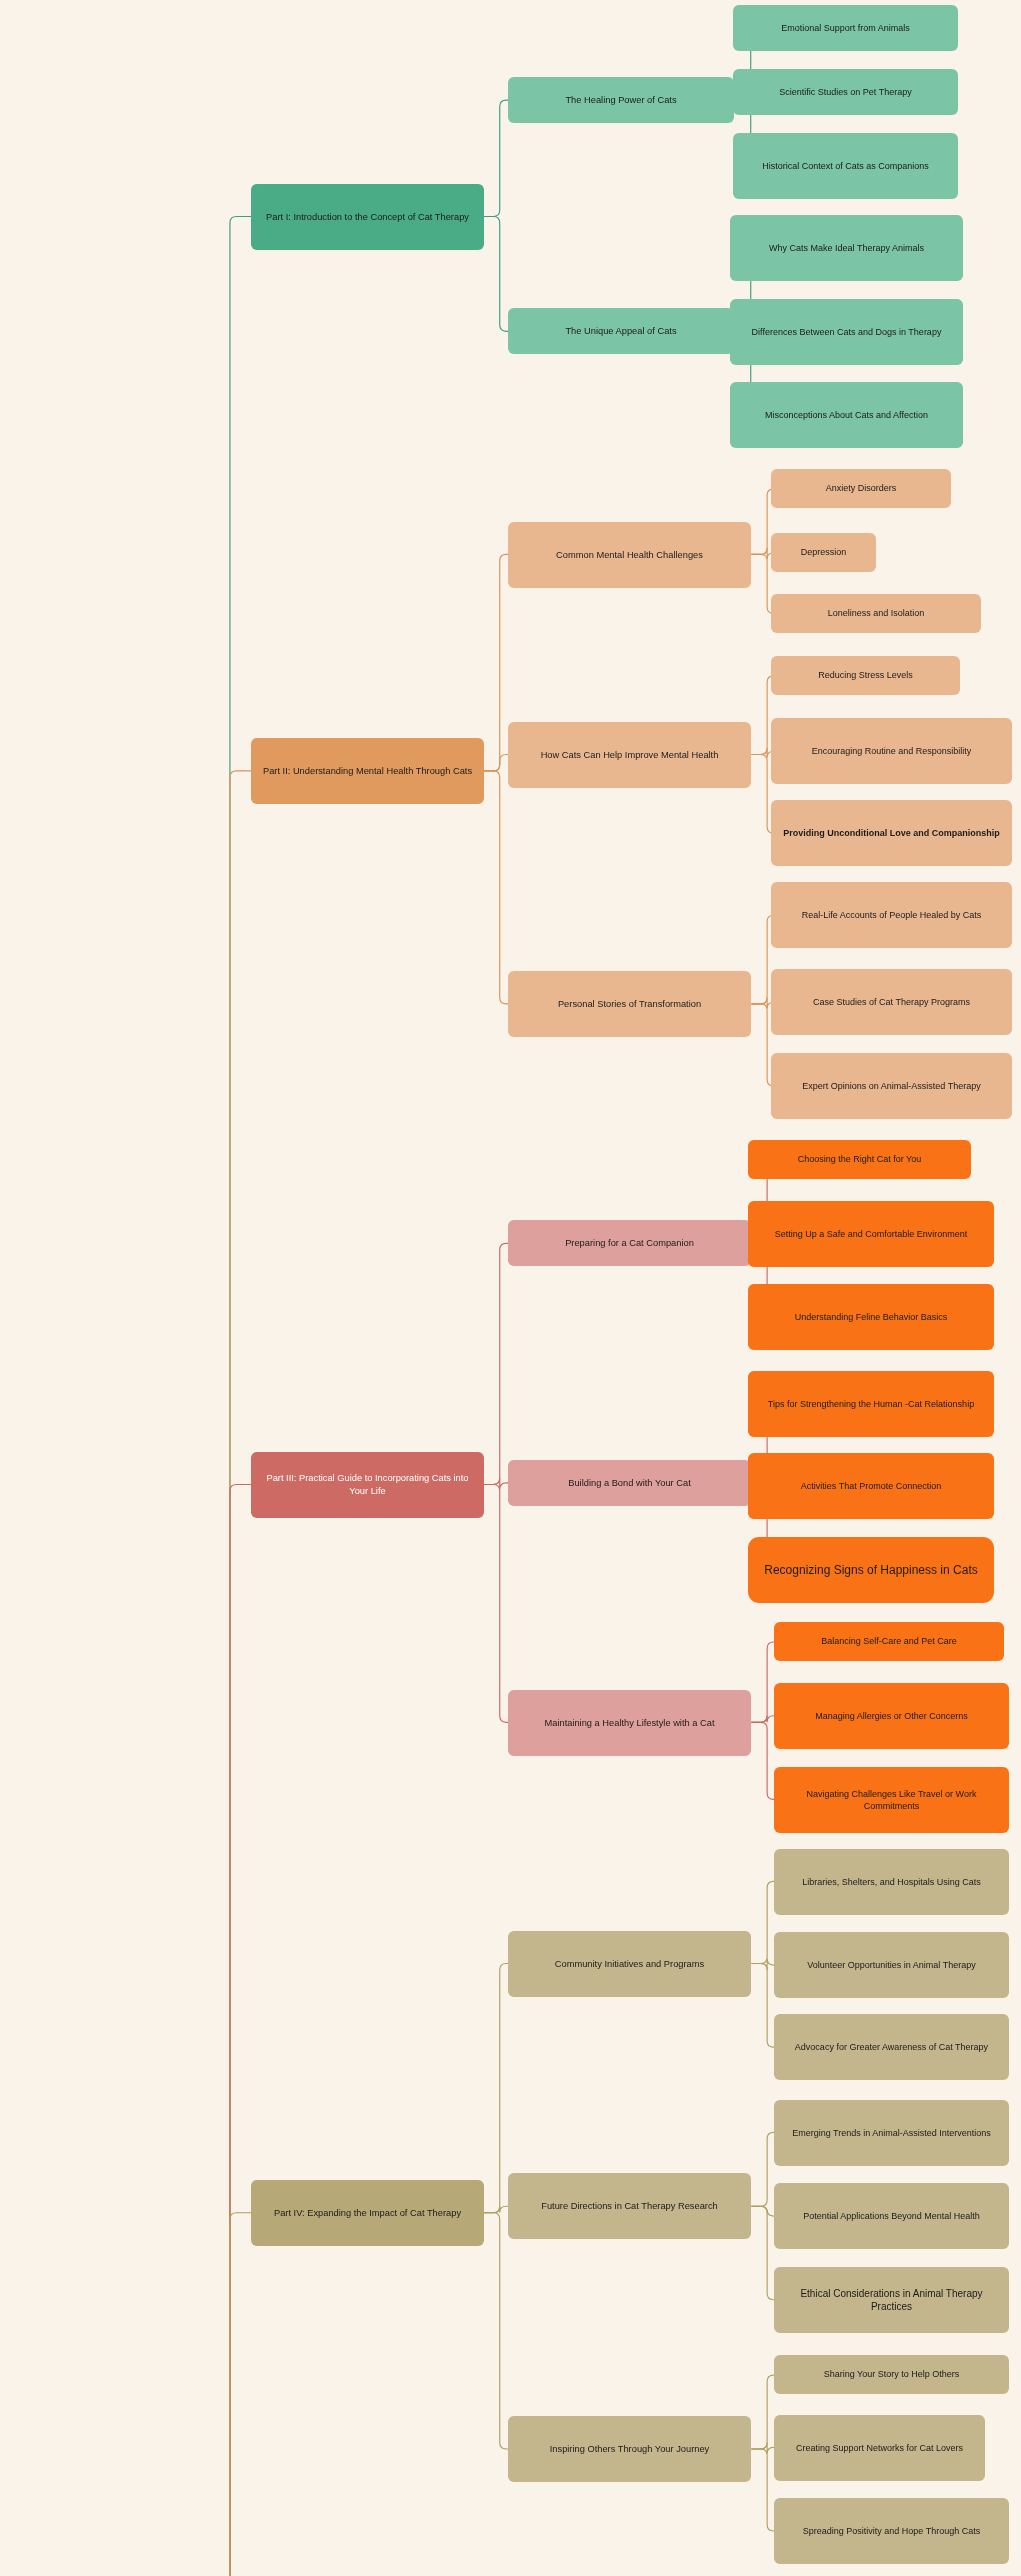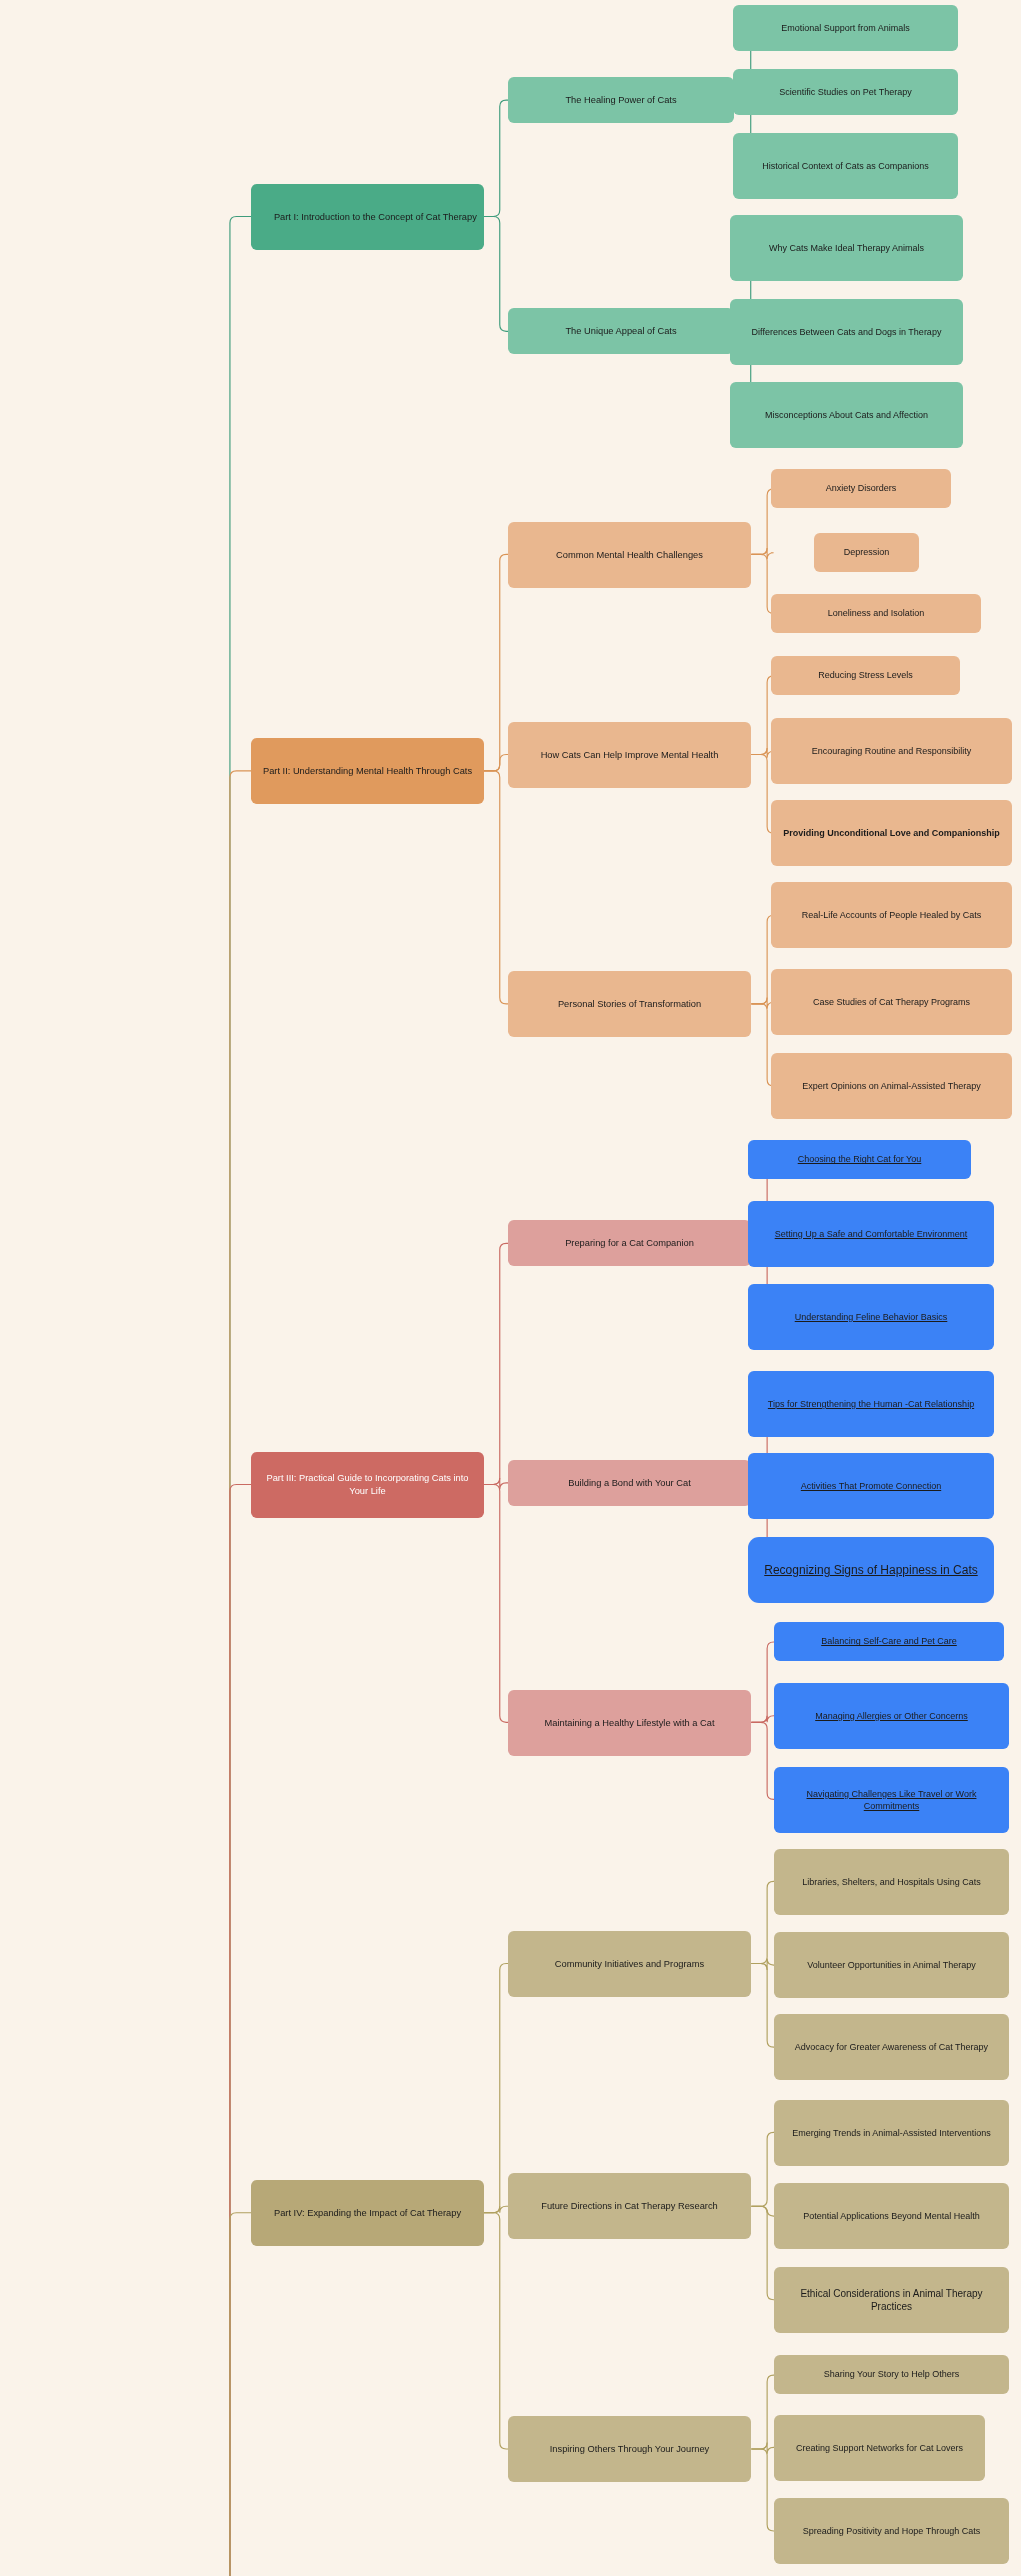--- a/index.html
+++ b/index.html
@@ -32,33 +32,33 @@
     justify-content: center;
     text-align: center;
     border-radius: 5px;
     line-height: 1.35;
     color: #1b1b1b;
     padding: 2.9px 5.8px;
     z-index: 2;
   }
   .node span { display: block; width: 100%; }
   
-  .n-l1-g   { background: #4aab87; font-size: 9.3px; text-align: right; }
+  .n-l1-g   { background: #4aab87; font-size: 9.3px; }
   .n-l1-o   { background: #e09a5d; font-size: 9.3px; }
   .n-l1-r   { background: #cd6a63; font-size: 9.3px; color: #ffffff; }
   .n-l1-k   { background: #b7a877; font-size: 9.3px; }
   
   .n-l2-g   { background: #7cc4a6; font-size: 9.3px; }
   .n-l2-o   { background: #e9b78f; font-size: 9.3px; }
   .n-l2-r   { background: #dda09c; font-size: 9.3px; }
   .n-l2-k   { background: #c3b68c; font-size: 9.3px; }
   
   .n-l3-g   { background: #7cc4a6; font-size: 9px; }
   .n-l3-o   { background: #e9b78f; font-size: 9px; }
-  .n-l3-r   { background: #3b82f6; font-size: 9px; text-decoration: underline; }
+  .n-l3-r   { background: #f97316; font-size: 9px; }
   .n-l3-k   { background: #c3b68c; font-size: 9px; }
 </style>
 </head>
 <body>
 
 <div id="canvas">
 
   <svg class="edges" id="edge-layer" viewBox="0 0 1421 3582" width="1022" height="2576">
       <path d="M 289.67420000000004 3968.7652999999996 L 310.67420000000004 3968.7652999999996 Q 319.67420000000004 3968.7652999999996 319.67420000000004 3959.7652999999996 L 319.67420000000004 310.079 Q 319.67420000000004 301.079 328.67420000000004 301.079 L 348.978 301.079" fill="none" stroke="#3f9c7c" stroke-width="1.6"></path>
       <path d="M 672.866 301.079 L 685.866 301.079 Q 694.866 301.079 694.866 292.079 L 694.866 148.1346 Q 694.866 139.1346 703.866 139.1346 L 707.079 139.1346" fill="none" stroke="#3f9c7c" stroke-width="1.6"></path>
@@ -143,21 +143,21 @@
   <div class="node n-l1-o" style="left: 251px; top: 738px; width: 233px; height: 66px; font-size: 9.3px; border-radius: 5.8px; padding: 2.9px 7.2px;">
     <span>Part II: Understanding Mental Health Through Cats</span>
   </div>
 
   <div class="node n-l2-o" style="left: 508px; top: 522px; width: 243px; height: 66px; font-size: 9.3px; border-radius: 5.8px; padding: 2.9px 7.2px;">
     <span>Common Mental Health Challenges</span>
   </div>
   <div class="node n-l3-o" style="left: 771px; top: 469px; width: 180px; height: 39px; font-size: 9px; border-radius: 5.8px; padding: 2.9px 7.2px;">
     <span>Anxiety Disorders</span>
   </div>
-  <div class="node n-l3-o" style="left: 771px; top: 533px; width: 105px; height: 39px; font-size: 9px; border-radius: 5.8px; padding: 2.9px 7.2px; margin-left: 43px;">
+  <div class="node n-l3-o" style="left: 771px; top: 533px; width: 105px; height: 39px; font-size: 9px; border-radius: 5.8px; padding: 2.9px 7.2px;">
     <span>Depression</span>
   </div>
   <div class="node n-l3-o" style="left: 771px; top: 594px; width: 210px; height: 39px; font-size: 9px; border-radius: 5.8px; padding: 2.9px 7.2px;">
     <span>Loneliness and Isolation</span>
   </div>
 
   <div class="node n-l2-o" style="left: 508px; top: 722px; width: 243px; height: 66px; font-size: 9.3px; border-radius: 5.8px; padding: 2.9px 7.2px;">
     <span>How Cats Can Help Improve Mental Health</span>
   </div>
   <div class="node n-l3-o" style="left: 771px; top: 656px; width: 189px; height: 39px; font-size: 9px; border-radius: 5.8px; padding: 2.9px 7.2px;">

